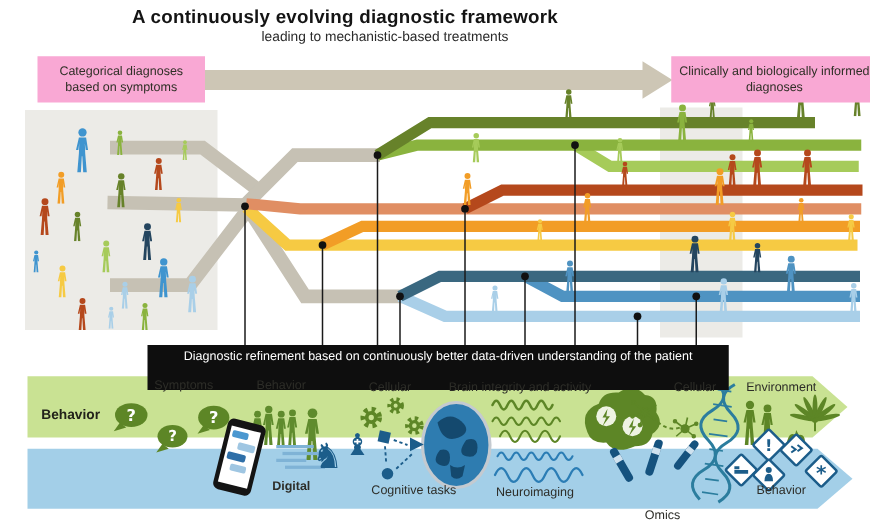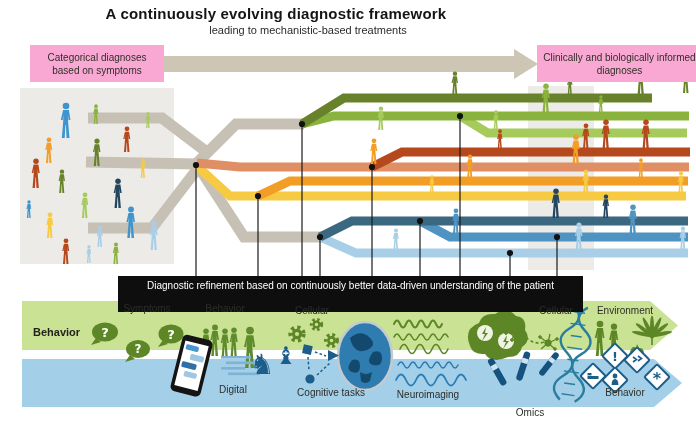--- a/index.html
+++ b/index.html
@@ -292,22 +292,23 @@
 <div class="ovl subtitle">leading to mechanistic-based treatments</div>
 <div class="ovl tanbox box-left">Categorical diagnoses based on symptoms</div>
 <div class="ovl tanbox box-right">Clinically and biologically informed diagnoses</div>
 <div class="ovl refbar">Diagnostic refinement based on continuously better data-driven understanding of the patient</div>
 
 <div class="ovl rowhead" style="left:33px;top:326px;">Behavior</div>
 
 <div class="ovl lbl" style="left:147px;top:303px;">Symptoms</div>
 <div class="ovl lbl" style="left:225px;top:303px;">Behavior</div>
 <div class="ovl lbl" style="left:312px;top:305px;">Cellular</div>
+<div class="ovl lbl" style="left:416px;top:305px;">Brain integrity and activity</div>
 <div class="ovl lbl" style="left:531px;top:305px;margin-left:25px;">Cellular</div>
 <div class="ovl lbl" style="left:625px;top:305px;">Environment</div>
 
-<div class="ovl lbl" style="left:233px;top:384px;">Digital</div>
+<div class="ovl lbl" style="left:233px;top:384px;font-weight:bold;">Digital</div>
 <div class="ovl lbl" style="left:331px;top:387px;text-align:right;">Cognitive tasks</div>
 <div class="ovl lbl" style="left:428px;top:389px;">Neuroimaging</div>
 <div class="ovl lbl" style="left:530px;top:387px;margin-top:20px;">Omics</div>
 <div class="ovl lbl" style="left:625px;top:387px;">Behavior</div>
 
 </div>
 
 </body></html>

